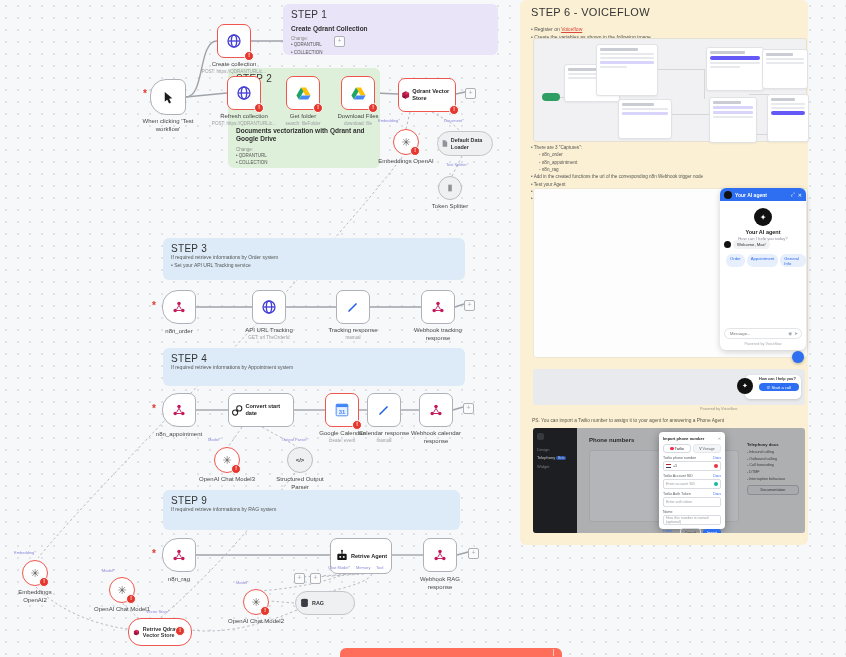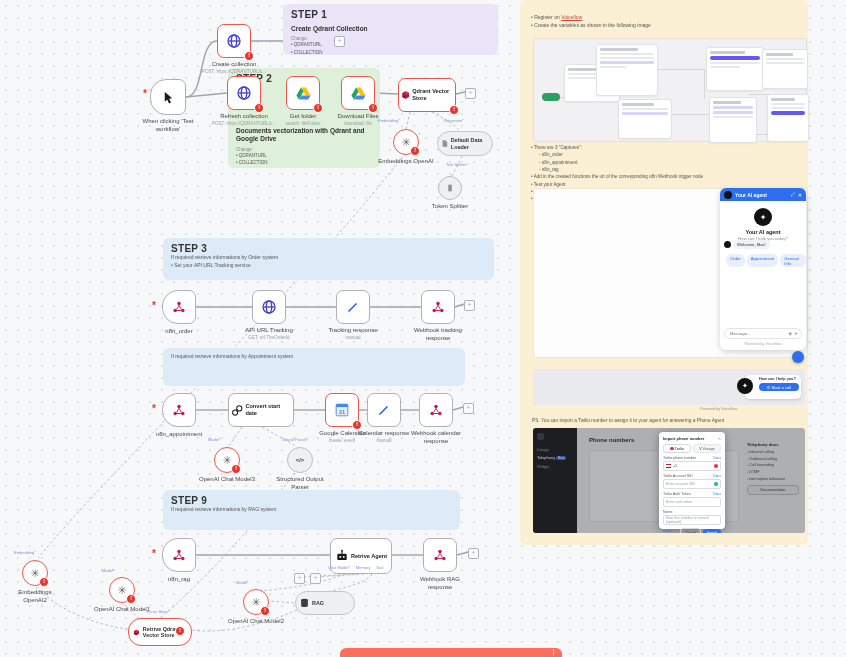--- a/index.html
+++ b/index.html
@@ -3,21 +3,21 @@
 <meta charset="utf-8">
 <style>
   html,body{margin:0;padding:0;}
   body{font-family:"Liberation Sans",sans-serif;}
   #app{position:relative;width:846px;height:657px;overflow:hidden;background:#f7f8f9;
        background-image:radial-gradient(#e0e2e6 1px,transparent 1px);background-size:12px 12px;}
   .abs{position:absolute;box-sizing:border-box;}
   svg{display:block;}
   
   .note{position:absolute;border-radius:6px;padding:5px 8px;box-sizing:border-box;}
-  .note .t{font-size:10px;font-weight:bold;color:#333;letter-spacing:.3px;}
+  .note .t{font-size:10px;font-weight:normal;color:#333;letter-spacing:.3px;}
   .n1{background:#e9e4f7;}
   .n2{background:#def0da;}
   .n3{background:#dcebf7;}
   .n6{background:#fbf0d3;}
   .h3{font-size:6.5px;font-weight:bold;color:#2e2e2e;margin-top:5px;line-height:1.3;}
   .chg{font-size:4.5px;color:#8a8a8a;margin-top:3px;}
   .bl{font-size:4.5px;color:#555;line-height:1.6;}
   .small{font-size:5px;color:#555;line-height:1.55;}
   
   .node{position:absolute;width:34px;height:34px;background:#fff;border:1.6px solid #aeb1b7;border-radius:7px;
@@ -117,27 +117,28 @@
   <div class="note n2" style="left:228px;top:68px;width:152px;height:100px">
     <div class="t">STEP 2</div>
     <div class="abs" style="left:8px;top:54px;width:138px">
       <div class="h3">Documents vectorization with Qdrant and Google Drive</div>
       <div class="chg">Change:</div>
       <div class="bl"><span>•</span> <span>QDRANTURL</span></div>
       <div class="bl"><span>•</span> <span>COLLECTION</span></div>
     </div>
   </div>
 
-  <div class="note n3" style="left:163px;top:238px;width:331px;height:42px">
+  <div class="note n3" style="left:163px;top:238px;width:302px;height:42px">
     <div class="t">STEP 3</div>
     <div class="small">If required retrieve informations by Order system</div>
     <div class="small"><span>•</span> <span>Set your API URL Tracking service</span></div>
   </div>
 
   <div class="note n3" style="left:163px;top:348px;width:302px;height:38px">
+    <div class="t">STEP 4</div>
     <div class="small">If required retrieve informations by Appointment system</div>
   </div>
 
   <div class="note n3" style="left:163px;top:490px;width:297px;height:40px">
     <div class="t">STEP 9</div>
     <div class="small">If required retrieve informations by RAG system</div>
   </div>
 
   <span class="ast" style="left:143px;top:88px">*</span>
   <div class="node trig" style="left:150px;top:79px;width:36px;height:36px">
@@ -399,20 +400,21 @@
   <span class="clbl" style="left:282px;top:437px">Output Parser*</span>
   <span class="clbl" style="left:328px;top:565px">Chat Model*</span>
   <span class="clbl" style="left:356px;top:565px">Memory</span>
   <span class="clbl" style="left:376px;top:565px">Tool</span>
   <span class="clbl" style="left:14px;top:550px">Embedding*</span>
   <span class="clbl" style="left:102px;top:568px">Model*</span>
   <span class="clbl" style="left:236px;top:580px">Model*</span>
   <span class="clbl" style="left:146px;top:609px">Vector Store*</span>
 
   <div class="note n6" style="left:520px;top:0;width:288px;height:545px;padding:6px 11px">
+    <div class="t" style="font-size:11px">STEP 6 - VOICEFLOW</div>
     <div class="small" style="margin-top:8px"><span>•</span> <span>Register on</span> <a style="color:#d8473c;text-decoration:underline">Voiceflow</a></div>
     <div class="small"><span>•</span> <span>Create the variables as shown in the following image</span></div>
   </div>
 
   <div class="shot" style="left:533px;top:38px;width:272px;height:102px;background:#f1f1f3;border:1px solid #e4e1d2">
     <div class="vline" style="left:20px;top:58px;width:40px;height:1px"></div>
     <div class="vline" style="left:110px;top:30px;width:60px;height:1px"></div>
     <div class="vline" style="left:170px;top:30px;width:1px;height:30px"></div>
     <div class="vline" style="left:130px;top:75px;width:45px;height:1px"></div>
     <div class="vline" style="left:215px;top:55px;width:20px;height:1px"></div>

